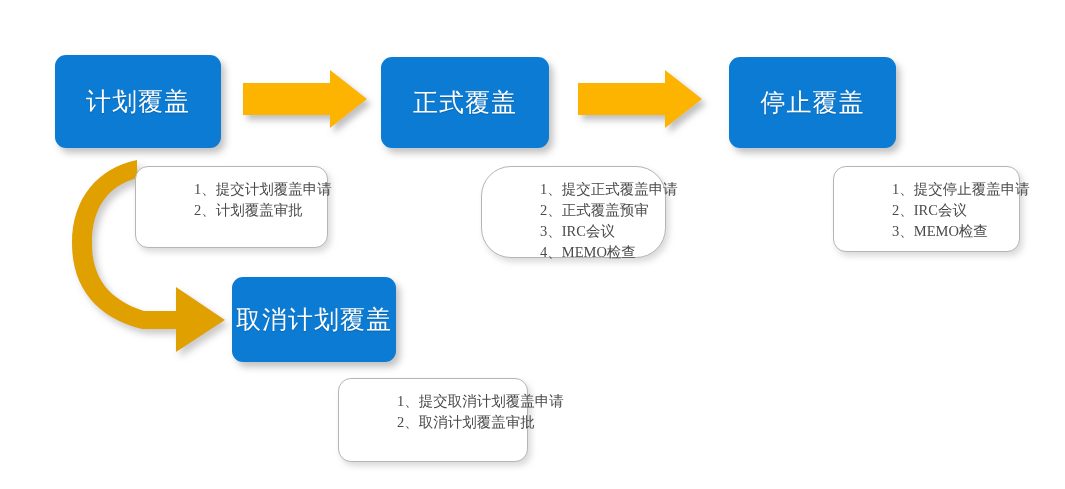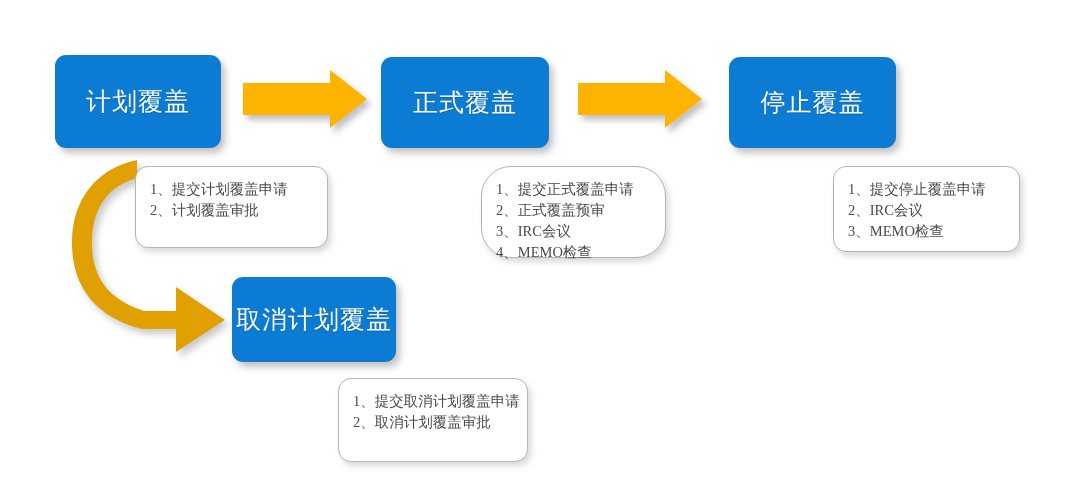--- a/index.html
+++ b/index.html
@@ -57,20 +57,21 @@
     border-radius: 13px;
     box-shadow: 3px 4px 6px rgba(150,150,150,0.35);
     box-sizing: border-box;
     padding: 12px 14px 10px 14px;
   }
   .note-line {
     color: #4a4a4a;
     font-size: 14.5px;
     line-height: 21px;
     white-space: nowrap;
+    margin-left: 44px;
   }
 
   .note-1 { left: 135px; top: 166px; width: 193px; height: 82px; }
   .note-2 { left: 481px; top: 166px; width: 185px; height: 92px; border-radius: 30px; }
   .note-3 { left: 833px; top: 166px; width: 187px; height: 86px; }
   .note-4 { left: 338px; top: 378px; width: 190px; height: 84px; }
 
   
   #arrow-layer {
     position: absolute;

